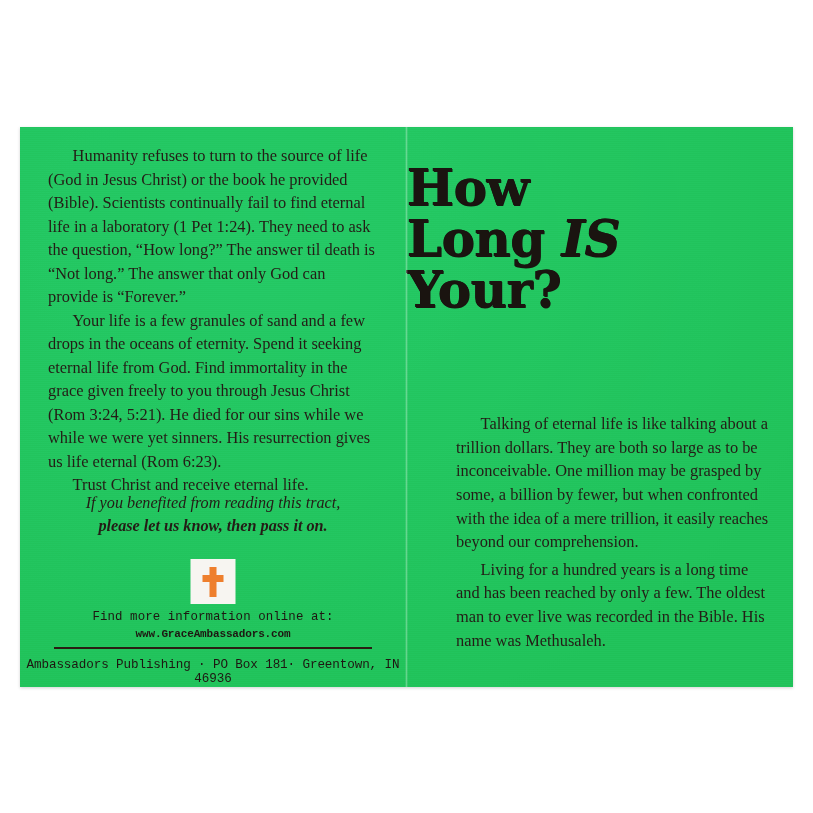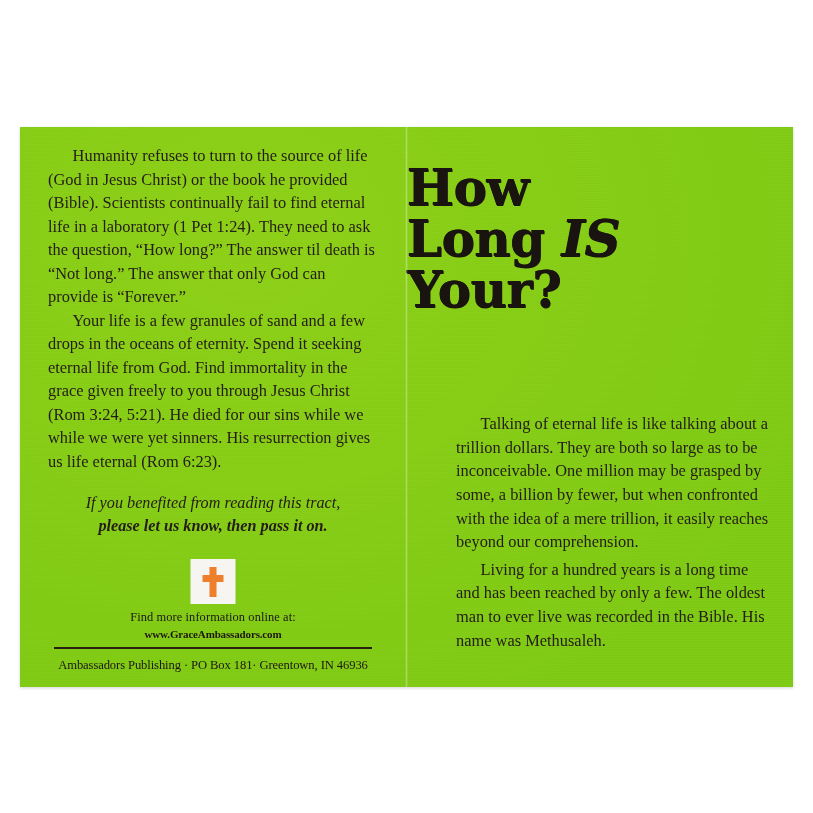--- a/index.html
+++ b/index.html
@@ -15,21 +15,21 @@
     font-family: "Liberation Serif", serif;
   }
 
   
   #tract {
     position: absolute;
     left: 20px;
     top: 127px;
     width: 773px;
     height: 560px;
-    background: #84cc16;
+    background: #22c55e;
     box-shadow: 0 1px 3px rgba(0,0,0,0.18);
     overflow: hidden;
   }
 
   
   #tract::before {
     content: "";
     position: absolute;
     inset: 0;
     pointer-events: none;
@@ -124,21 +124,21 @@
     background: #ee7f2d;
   }
 
   
   #footer {
     position: absolute;
     left: 0;
     right: 0;
     top: 483px;
     text-align: center;
-    font-family: Liberation Serif, serif;
+    font-family: Liberation Mono, monospace;
     color: #1e1611;
   }
   #footer .find-line {
     font-size: 12.4px;
     letter-spacing: 0.1px;
     line-height: 1.25;
   }
   #footer .url-line {
     font-size: 11px;
     font-weight: bold;
@@ -194,20 +194,21 @@
 </head>
 <body>
 
 <div id="tract">
 
   <div class="panel" id="panel-left">
 
     <div id="back-copy">
       <p>Humanity refuses to turn to the source of life (God in Jesus Christ) or the book he provided (Bible). Scientists continually fail to find eternal life in a laboratory (1 Pet 1:24). They need to ask the question, “How long?” The answer til death is “Not long.” The answer that only God can provide is “Forever.”</p>
       <p>Your life is a few granules of sand and a few drops in the oceans of eternity. Spend it seeking eternal life from God. Find immortality in the grace given freely to you through Jesus Christ (Rom 3:24, 5:21). He died for our sins while we while we were yet sinners. His resurrection gives us life eternal (Rom 6:23).</p>
+      <p>Trust Christ and receive eternal life.</p>
     </div>
 
     <div id="back-italic">
       <span class="l1">If you benefited from reading this tract,</span>
       <span class="l2">please let us know, then pass it on.</span>
     </div>
 
     <div id="logo">
       <div class="cross-v"></div>
       <div class="cross-h"></div>

